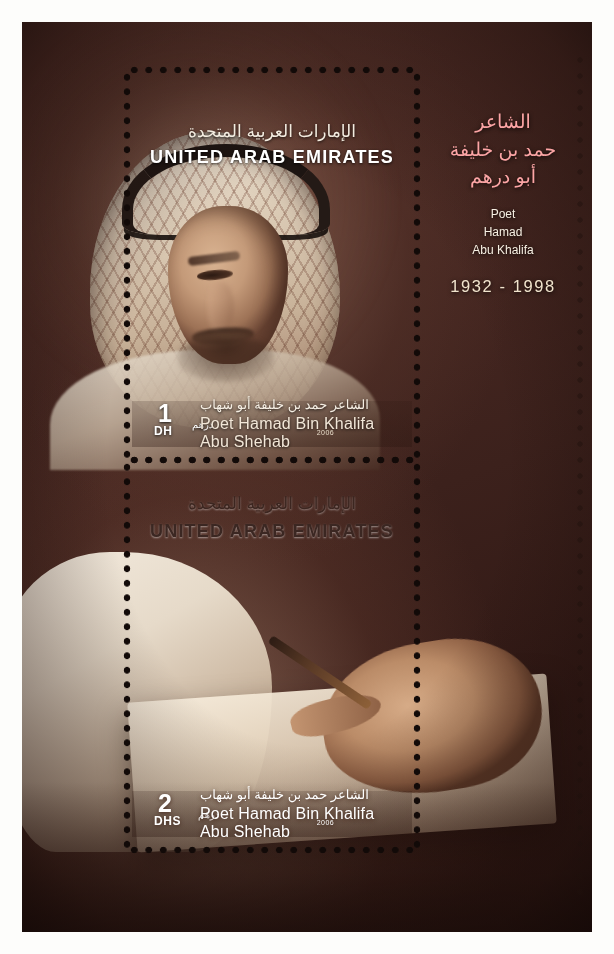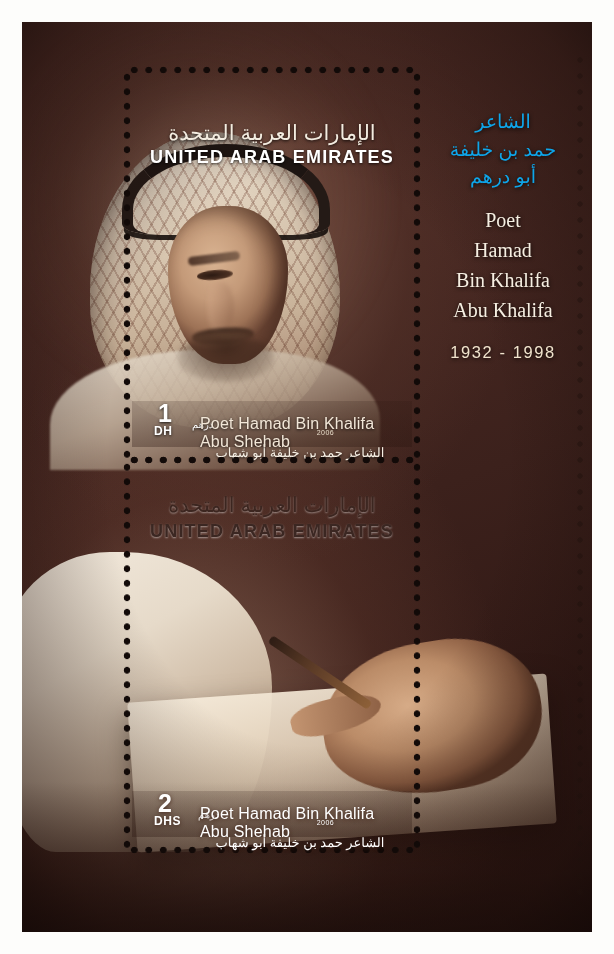--- a/index.html
+++ b/index.html
@@ -270,21 +270,21 @@
     inset: 5px;
     box-sizing: border-box;
   }
 
   
   .country-ar {
     position: absolute;
     width: 100%;
     text-align: center;
     color: #f3ece0;
-    font-size: 21px;
+    font-size: 17px;
     letter-spacing: 0.4px;
     text-shadow: 0 1px 3px rgba(0,0,0,0.75);
     direction: rtl;
   }
   .country-en {
     position: absolute;
     width: 100%;
     text-align: center;
     color: #ffffff;
     font-size: 18px;
@@ -328,26 +328,25 @@
     font-size: 10px;
     color: #ffffff;
     direction: rtl;
     text-shadow: 0 1px 3px rgba(0,0,0,0.8);
   }
   .caption-ar {
     position: absolute;
     right: 12px;
     top: 0px;
     width: 200px;
-    text-align: center;
+    text-align: left;
     font-size: 13px;
     color: #f6efe4;
     direction: rtl;
     text-shadow: 0 1px 3px rgba(0,0,0,0.75);
-    margin-top: 48px;
   }
   .caption-en {
     position: absolute;
     right: 12px;
     top: 18px;
     width: 200px;
     text-align: left;
     font-size: 16px;
     color: #f2e7d8;
     letter-spacing: 0.2px;
@@ -383,34 +382,33 @@
 
   
   #side-title {
     position: absolute;
     left: 400px;
     top: 86px;
     width: 162px;
     text-align: center;
   }
   .side-ar-line {
-    color: #0ea5e9;
+    color: #fca5a5;
     font-size: 19px;
     line-height: 1.45;
     direction: rtl;
     text-shadow: 0 1px 4px rgba(0,0,0,0.8);
     letter-spacing: 1px;
   }
   .side-en {
     margin-top: 14px;
     color: #f6efe2;
-    font-size: 20px;
+    font-size: 12px;
     line-height: 1.5;
     text-shadow: 0 1px 4px rgba(0,0,0,0.85);
-    font-family: Liberation Serif, serif;
   }
   .side-years {
     margin-top: 18px;
     color: #f1e4cd;
     font-size: 16.5px;
     letter-spacing: 1.6px;
     text-shadow: 0 1px 4px rgba(0,0,0,0.85);
   }
 
   
@@ -479,21 +477,20 @@
 
     <div class="photo-vignette"></div>
 
     <div id="side-title">
       <div class="side-ar-line">الشاعر</div>
       <div class="side-ar-line">حمد بن خليفة</div>
       <div class="side-ar-line">أبو درهم</div>
       <div class="side-en">
         <div>Poet</div>
         <div>Hamad</div>
-        <div>Bin Khalifa</div>
         <div>Abu Khalifa</div>
       </div>
       <div class="side-years">1932 - 1998</div>
     </div>
 
 
     <div class="stamp" id="stamp1">
       <div class="perf-edge perf-h" style="left:0; top:-5px; width:290px;"></div>
       <div class="perf-edge perf-h" style="left:0; bottom:-5px; width:290px;"></div>
       <div class="perf-edge perf-v" style="left:-5px; top:0; height:390px;"></div>

